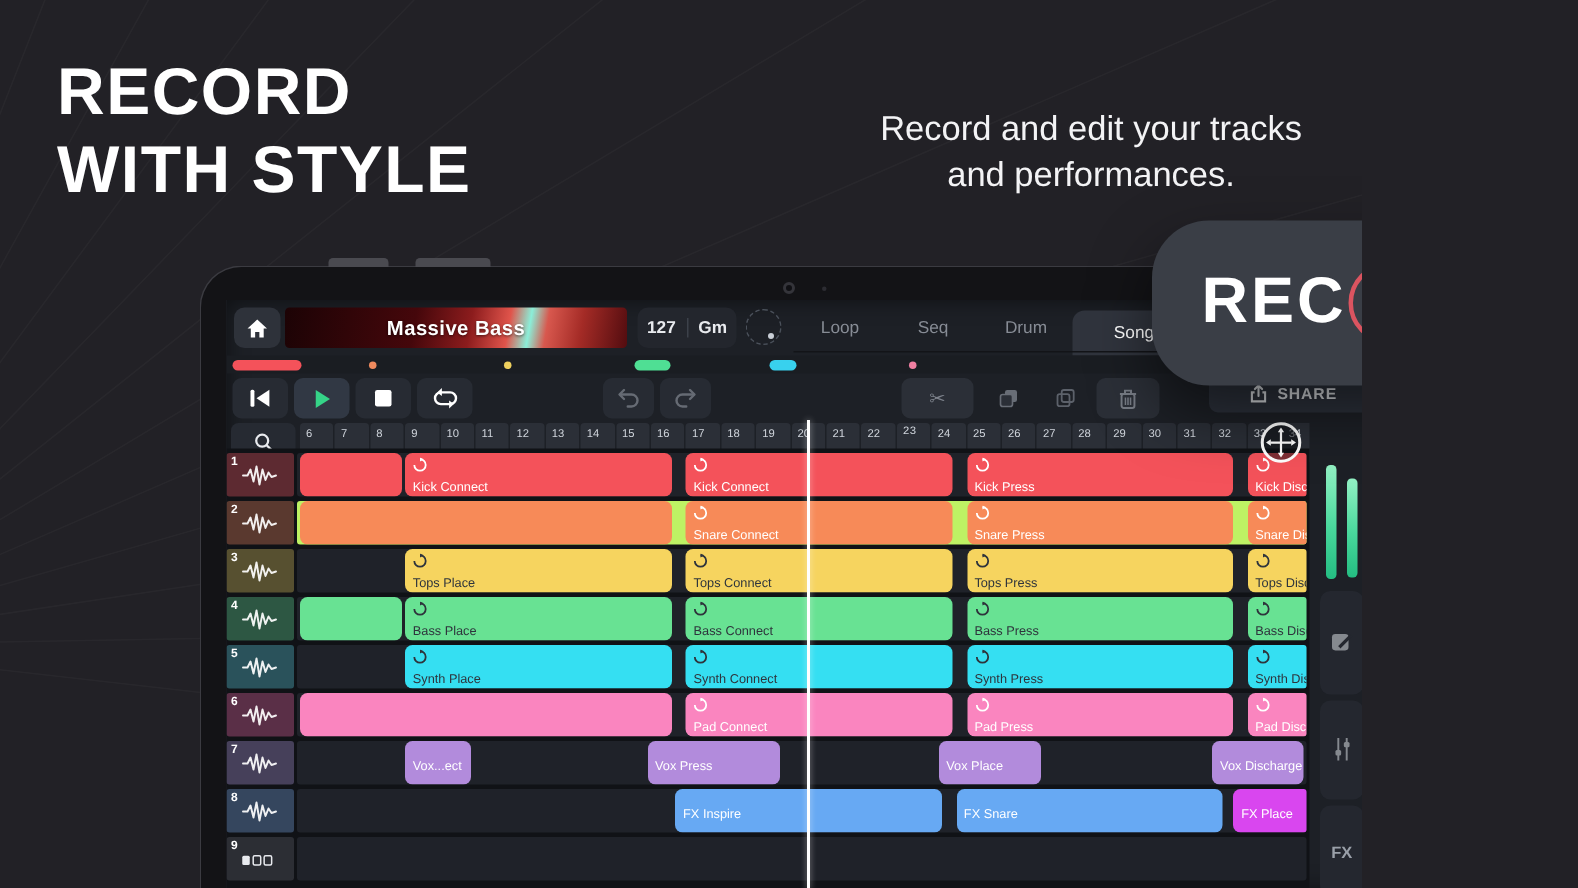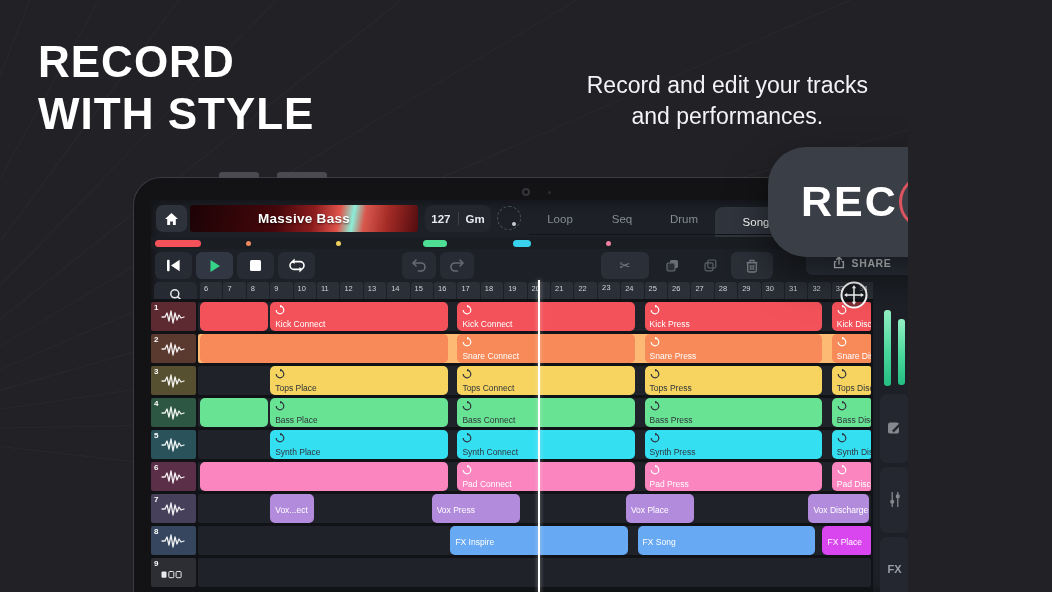--- a/index.html
+++ b/index.html
@@ -391,21 +391,21 @@
               </div>
             </div>
           </div>
           <div class="track-row" style="top: 35px;">
             <div class="t-head" style="background: rgb(90, 57, 47);">
               <span class="t-num">2</span>
               <span class="t-icon"><svg width="24" height="16" viewBox="0 0 24 16">
                   <path d="M1 8 H4 L6 4 L8 12 L10 2 L12 14 L14 4 L16 11 L18 6 L20 9 L23 8" fill="none" stroke="rgba(255,255,255,0.92)" stroke-width="1.3" stroke-linejoin="round" stroke-linecap="round"></path>
                 </svg></span>
             </div>
-            <div class="t-lane" style="background: #fdba74; padding-left: 10px;">
+            <div class="t-lane" style="background: #bef264; padding-left: 10px;">
               <div class="clip" style="left: 2px; width: 247.88px; background: rgb(247, 138, 88);"></div>
               <div class="clip" style="left: 259.4px; width: 177.68px; background: rgb(247, 138, 88);">
                 <span class="clip-loop"><svg width="10" height="10" viewBox="0 0 10 10">
                     <path d="M5 1.2 A3.8 3.8 0 1 1 1.2 5" fill="none" stroke="#ffffff" stroke-width="1.2"></path>
                     <path d="M5 0 L7.6 1.2 L5 2.6 Z" fill="#ffffff"></path>
                   </svg></span>
                 <span class="clip-label" style="color: rgb(255, 255, 255);">Snare Connect</span>
               </div>
               <div class="clip" style="left: 446.6px; width: 177.68px; background: rgb(247, 138, 88);">
                 <span class="clip-loop"><svg width="10" height="10" viewBox="0 0 10 10">
@@ -597,21 +597,21 @@
               <span class="t-num">8</span>
               <span class="t-icon"><svg width="24" height="16" viewBox="0 0 24 16">
                   <path d="M1 8 H4 L6 4 L8 12 L10 2 L12 14 L14 4 L16 11 L18 6 L20 9 L23 8" fill="none" stroke="rgba(255,255,255,0.92)" stroke-width="1.3" stroke-linejoin="round" stroke-linecap="round"></path>
                 </svg></span>
             </div>
             <div class="t-lane" style="background: rgb(31, 34, 41);">
               <div class="clip" style="left: 252.38px; width: 177.68px; background: rgb(103, 169, 243);">
                 <span class="clip-label" style="color: rgb(255, 255, 255); bottom: 8px;">FX Inspire</span>
               </div>
               <div class="clip" style="left: 439.58px; width: 177.68px; background: rgb(103, 169, 243);">
-                <span class="clip-label" style="color: rgb(255, 255, 255); bottom: 8px;">FX Song</span>
+                <span class="clip-label" style="color: rgb(255, 255, 255); bottom: 8px;">FX Snare</span>
               </div>
               <div class="clip" style="left: 624.44px; width: 63.02px; background: #d946ef; text-align: center;">
                 <span class="clip-label" style="color: rgb(255, 255, 255); bottom: 8px;">FX Place</span>
               </div>
             </div>
           </div>
           <div class="track-row" style="top: 259px;">
             <div class="t-head" style="background: rgb(44, 46, 52);">
               <span class="t-num">9</span>
               <span class="t-icon"><svg width="21" height="8" viewBox="0 0 21 8">

